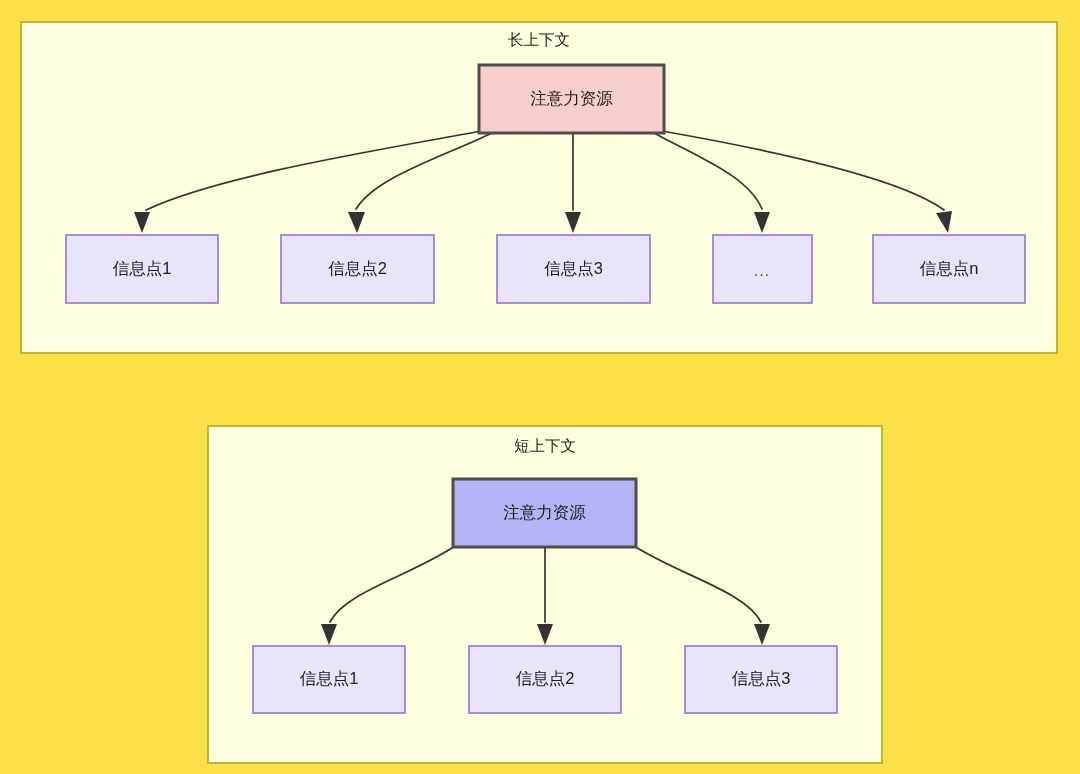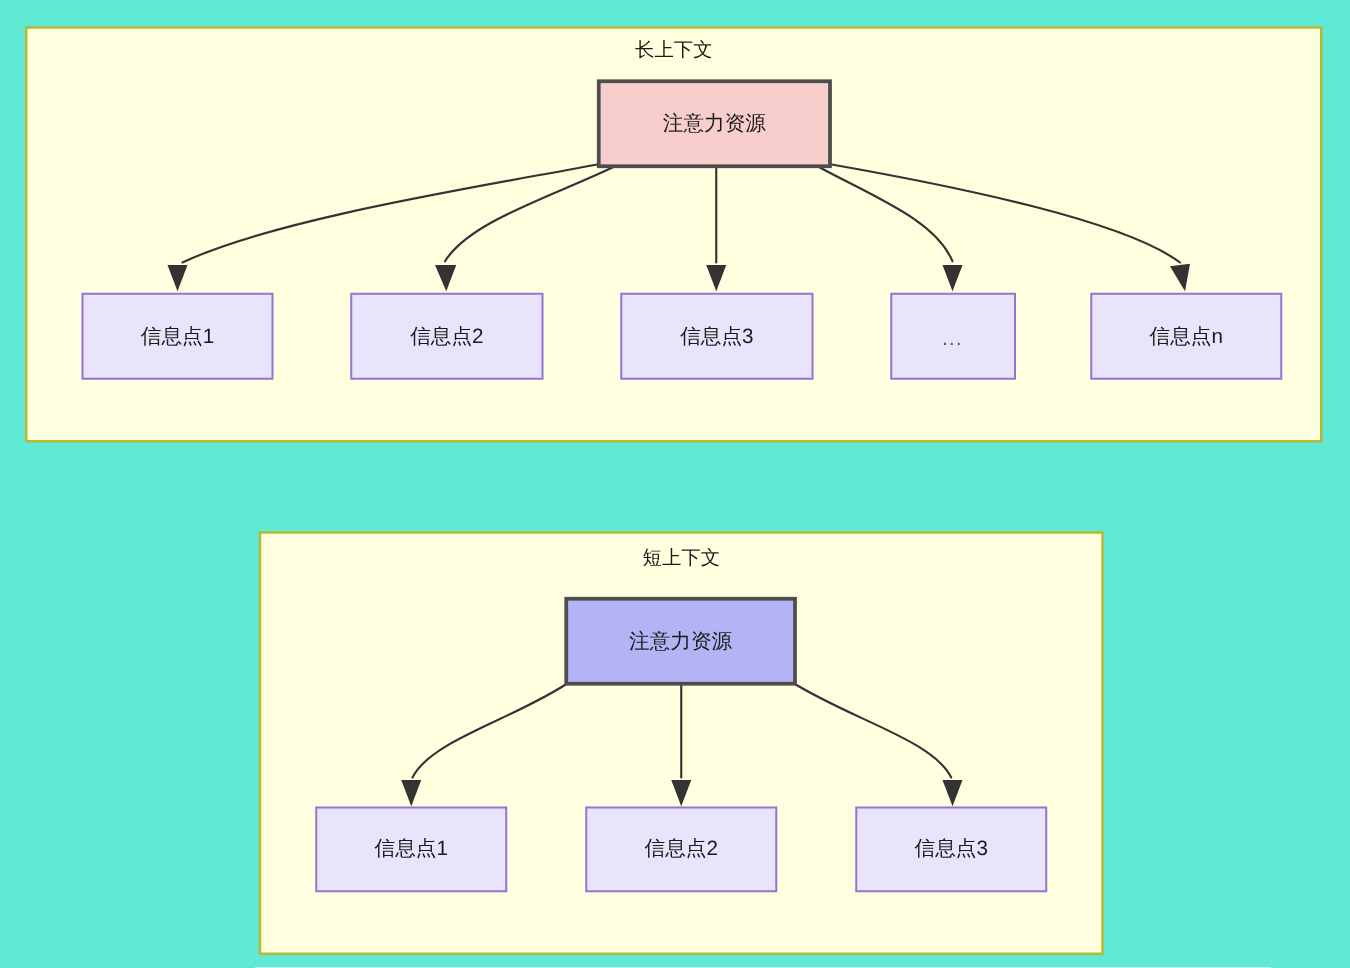--- a/index.html
+++ b/index.html
@@ -10,21 +10,21 @@
   body {
     width: 1080px;
     height: 774px;
     font-family: "Liberation Sans", "DejaVu Sans", sans-serif;
     overflow: hidden;
   }
   #stage {
     position: relative;
     width: 1080px;
     height: 774px;
-    background: #5eead4;
+    background: #fde047;
   }
   #diagram-svg {
     position: absolute;
     top: 0;
     left: 0;
     width: 1080px;
     height: 774px;
   }
   .group-frame {
     fill: #ffffe0;

